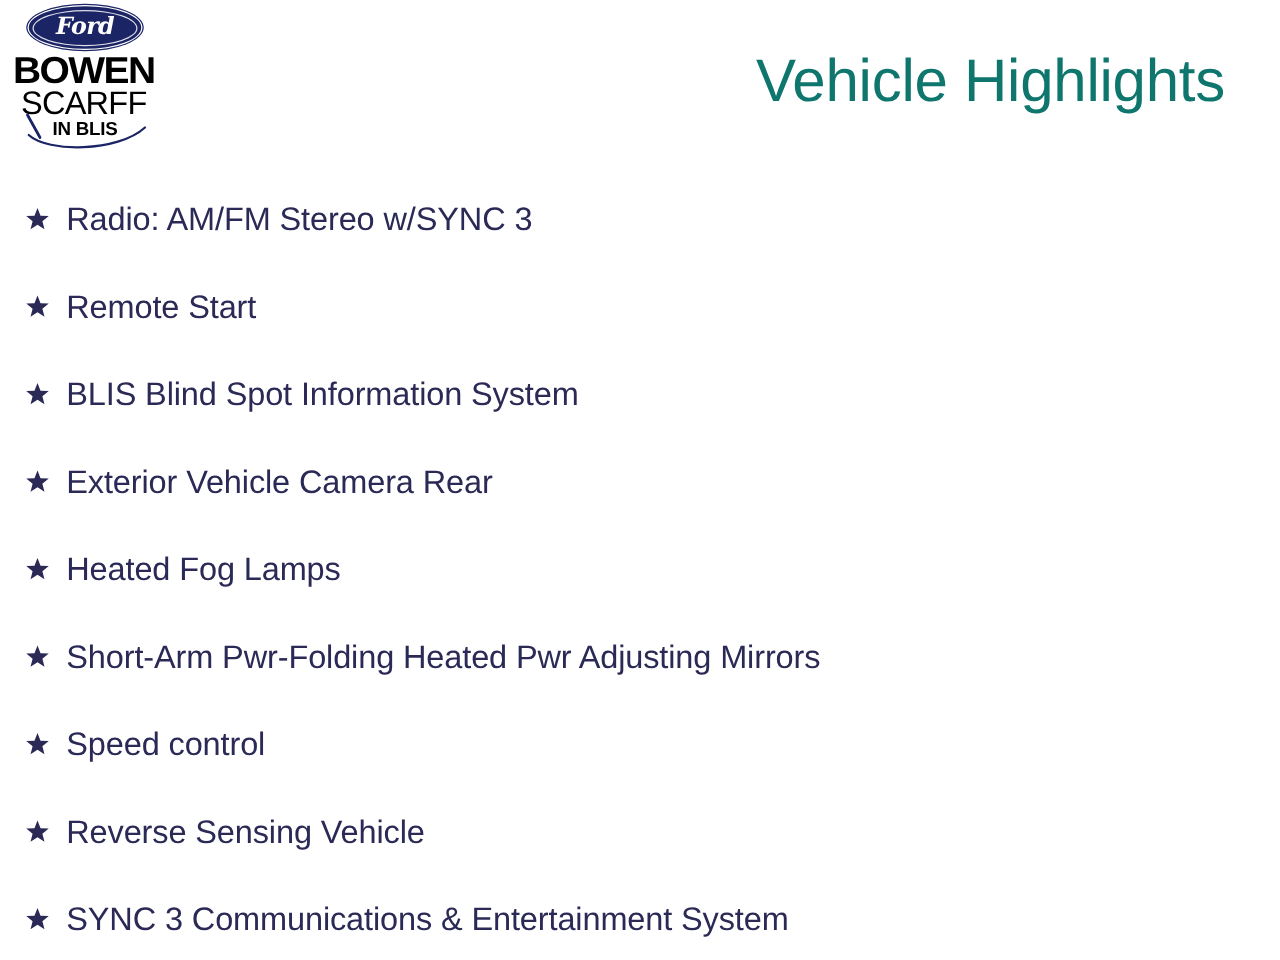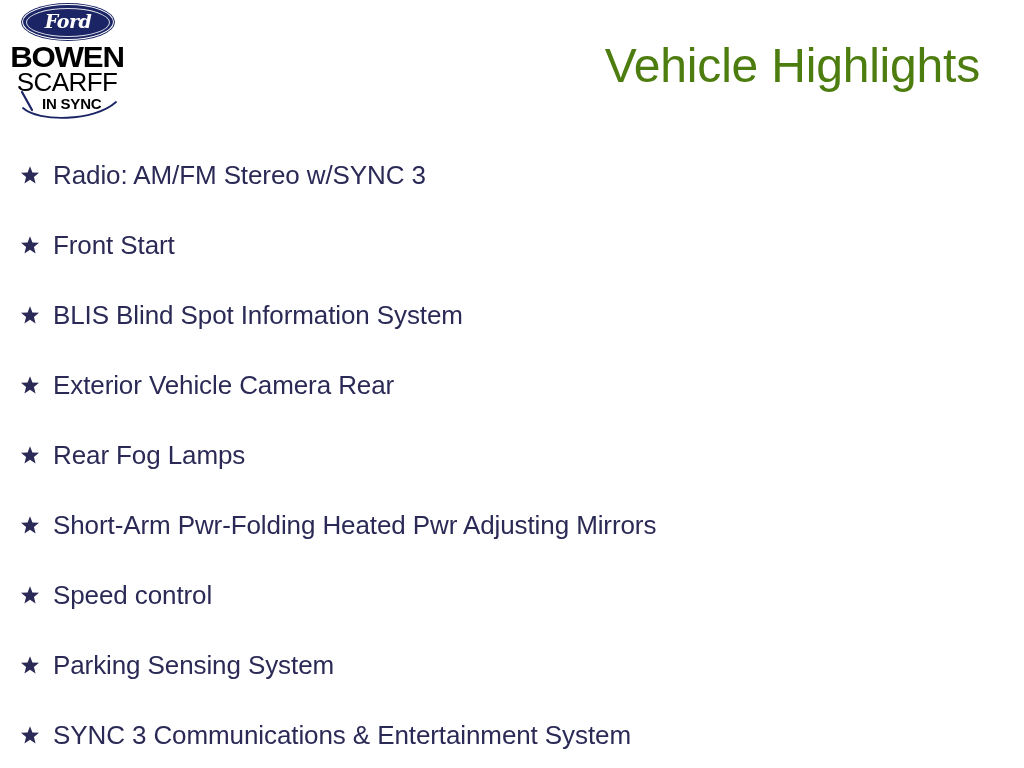--- a/index.html
+++ b/index.html
@@ -126,21 +126,21 @@
     font-size: 15px;
     line-height: 15px;
     letter-spacing: -0.2px;
   }
 
   
   .page-title {
     position: absolute;
     right: 44px;
     top: 38px;
-    color: #4d7c0f;
+    color: #0f766e;
     font-family: "Liberation Sans", sans-serif;
     font-weight: normal;
     font-size: 48px;
     line-height: 56px;
     letter-spacing: -0.2px;
     white-space: nowrap;
     margin: 0;
   }
 
   
@@ -196,74 +196,74 @@
 
       <div class="bowen">BOWEN</div>
 
       <div class="scarff">SCARFF</div>
 
       <svg class="swoosh" viewBox="0 0 108 32">
         <path d="M6 2 L16 20" stroke="#1b2464" stroke-width="2.2" fill="none" stroke-linecap="round"></path>
         <path d="M7 18 C 22 32, 78 32, 100 12" stroke="#1b2464" stroke-width="1.8" fill="none" stroke-linecap="round"></path>
       </svg>
 
-      <div class="in-kent">IN SYNC</div>
+      <div class="in-kent">IN BLIS</div>
     </div>
 
     <h1 class="page-title">Vehicle Highlights</h1>
   </div>
 
   <ul class="highlights" id="highlights-list">
       <li class="highlight-item">
         <svg class="star-bullet" viewBox="0 0 24 24">
           <polygon points="12,1.6 14.9,9.0 22.8,9.4 16.7,14.4 18.7,22.1 12,17.8 5.3,22.1 7.3,14.4 1.2,9.4 9.1,9.0" fill="#2b2a56"></polygon>
         </svg>
         <span class="highlight-label">Radio: AM/FM Stereo w/SYNC 3</span>
       </li>
       <li class="highlight-item">
         <svg class="star-bullet" viewBox="0 0 24 24">
           <polygon points="12,1.6 14.9,9.0 22.8,9.4 16.7,14.4 18.7,22.1 12,17.8 5.3,22.1 7.3,14.4 1.2,9.4 9.1,9.0" fill="#2b2a56"></polygon>
         </svg>
-        <span class="highlight-label">Front Start</span>
+        <span class="highlight-label">Remote Start</span>
       </li>
       <li class="highlight-item">
         <svg class="star-bullet" viewBox="0 0 24 24">
           <polygon points="12,1.6 14.9,9.0 22.8,9.4 16.7,14.4 18.7,22.1 12,17.8 5.3,22.1 7.3,14.4 1.2,9.4 9.1,9.0" fill="#2b2a56"></polygon>
         </svg>
         <span class="highlight-label">BLIS Blind Spot Information System</span>
       </li>
       <li class="highlight-item">
         <svg class="star-bullet" viewBox="0 0 24 24">
           <polygon points="12,1.6 14.9,9.0 22.8,9.4 16.7,14.4 18.7,22.1 12,17.8 5.3,22.1 7.3,14.4 1.2,9.4 9.1,9.0" fill="#2b2a56"></polygon>
         </svg>
         <span class="highlight-label">Exterior Vehicle Camera Rear</span>
       </li>
       <li class="highlight-item">
         <svg class="star-bullet" viewBox="0 0 24 24">
           <polygon points="12,1.6 14.9,9.0 22.8,9.4 16.7,14.4 18.7,22.1 12,17.8 5.3,22.1 7.3,14.4 1.2,9.4 9.1,9.0" fill="#2b2a56"></polygon>
         </svg>
-        <span class="highlight-label">Rear Fog Lamps</span>
+        <span class="highlight-label">Heated Fog Lamps</span>
       </li>
       <li class="highlight-item">
         <svg class="star-bullet" viewBox="0 0 24 24">
           <polygon points="12,1.6 14.9,9.0 22.8,9.4 16.7,14.4 18.7,22.1 12,17.8 5.3,22.1 7.3,14.4 1.2,9.4 9.1,9.0" fill="#2b2a56"></polygon>
         </svg>
         <span class="highlight-label">Short-Arm Pwr-Folding Heated Pwr Adjusting Mirrors</span>
       </li>
       <li class="highlight-item">
         <svg class="star-bullet" viewBox="0 0 24 24">
           <polygon points="12,1.6 14.9,9.0 22.8,9.4 16.7,14.4 18.7,22.1 12,17.8 5.3,22.1 7.3,14.4 1.2,9.4 9.1,9.0" fill="#2b2a56"></polygon>
         </svg>
         <span class="highlight-label">Speed control</span>
       </li>
       <li class="highlight-item">
         <svg class="star-bullet" viewBox="0 0 24 24">
           <polygon points="12,1.6 14.9,9.0 22.8,9.4 16.7,14.4 18.7,22.1 12,17.8 5.3,22.1 7.3,14.4 1.2,9.4 9.1,9.0" fill="#2b2a56"></polygon>
         </svg>
-        <span class="highlight-label">Parking Sensing System</span>
+        <span class="highlight-label">Reverse Sensing Vehicle</span>
       </li>
       <li class="highlight-item">
         <svg class="star-bullet" viewBox="0 0 24 24">
           <polygon points="12,1.6 14.9,9.0 22.8,9.4 16.7,14.4 18.7,22.1 12,17.8 5.3,22.1 7.3,14.4 1.2,9.4 9.1,9.0" fill="#2b2a56"></polygon>
         </svg>
         <span class="highlight-label">SYNC 3 Communications &amp; Entertainment System</span>
       </li>
     </ul>
 
 </div>

